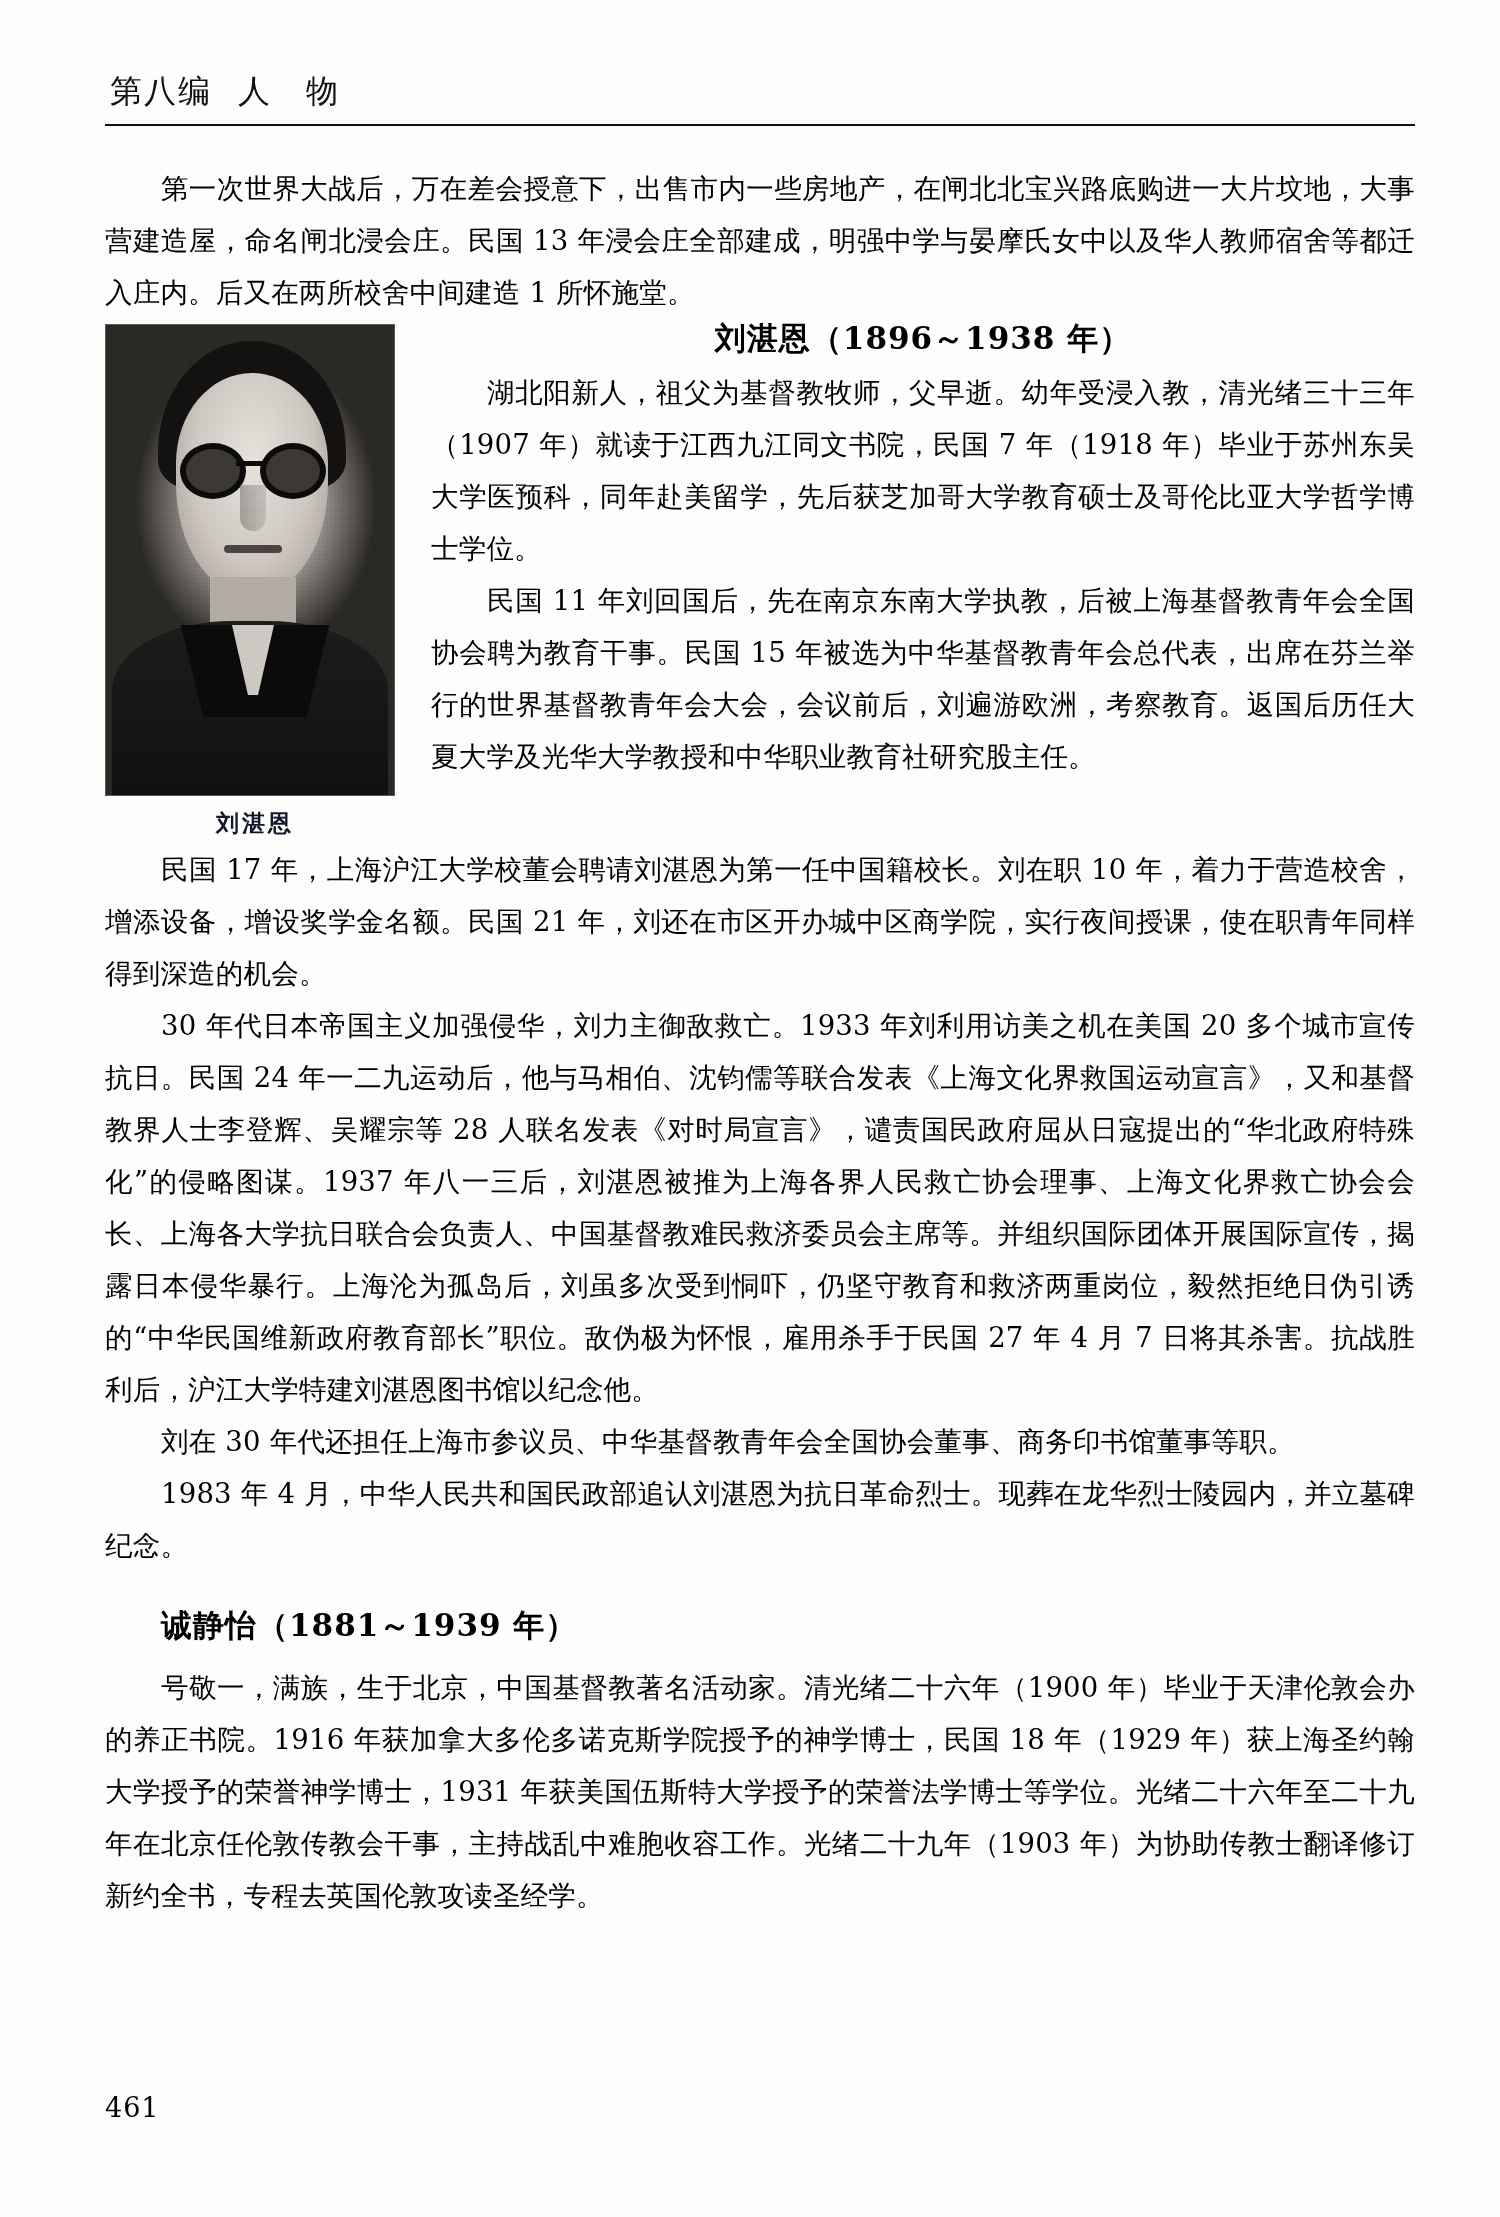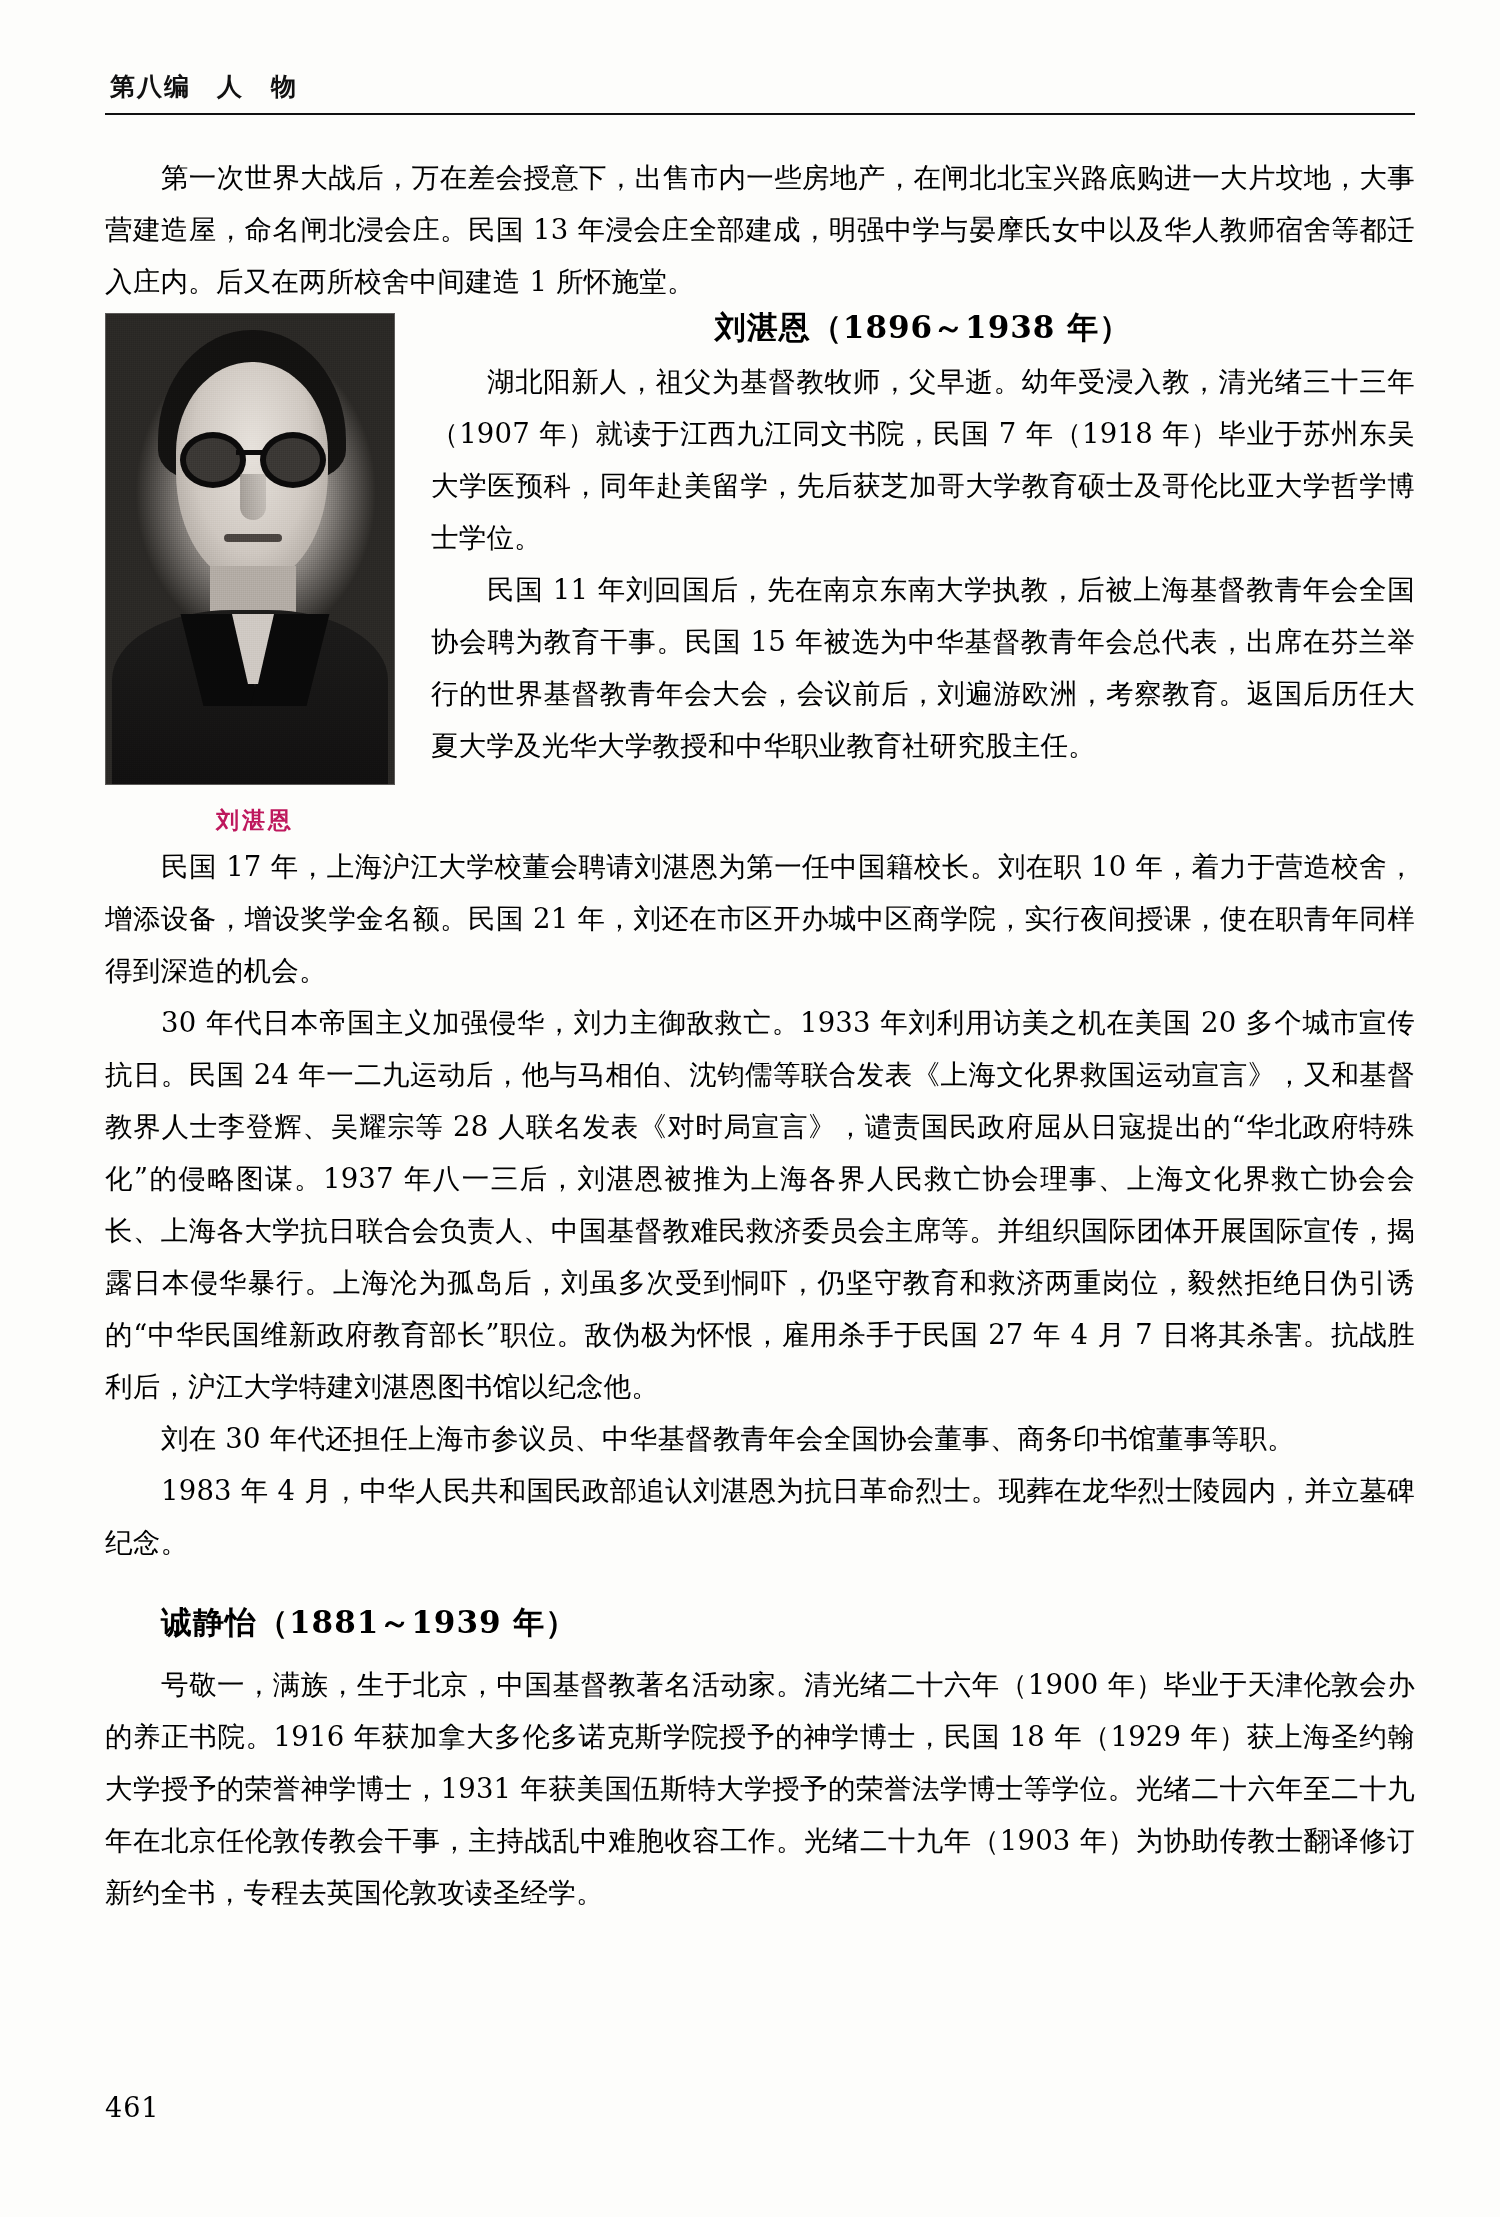--- a/index.html
+++ b/index.html
@@ -23,23 +23,23 @@
     background: #fdfdfb;
   }
   .content {
     position: absolute;
     left: 105px;
     top: 70px;
     width: 1310px;
   }
   
   .header {
-    font-size: 25px;
+    font-size: 32px;
     letter-spacing: 2px;
-    font-weight: bold;
+    font-weight: normal;
     padding-left: 5px;
     padding-bottom: 10px;
     color: #111;
   }
   .header .sp { display: inline-block; width: 26px; }
   .header-rule {
     border-bottom: 2px solid #111;
     width: 100%;
     margin-bottom: 36px;
   }
@@ -156,22 +156,22 @@
     background-image:
       repeating-linear-gradient(0deg, rgba(255,255,255,.035) 0 1px, rgba(0,0,0,.04) 1px 2px),
       repeating-linear-gradient(90deg, rgba(255,255,255,.03) 0 1px, rgba(0,0,0,.035) 1px 2px);
     mix-blend-mode: overlay;
   }
   .caption {
     text-align: center;
     font-size: 23px;
     font-weight: bold;
     letter-spacing: 3px;
-    padding-top: 20px;
-    color: #be185d;
+    padding-top: 12px;
+    color: #0f172a;
   }
   
   h2.section-title {
     font-size: 31px;
     font-weight: bold;
     margin: 0 0 6px 4px;
     letter-spacing: 1px;
     text-align: center;
   }
   h2.section-title-left {

